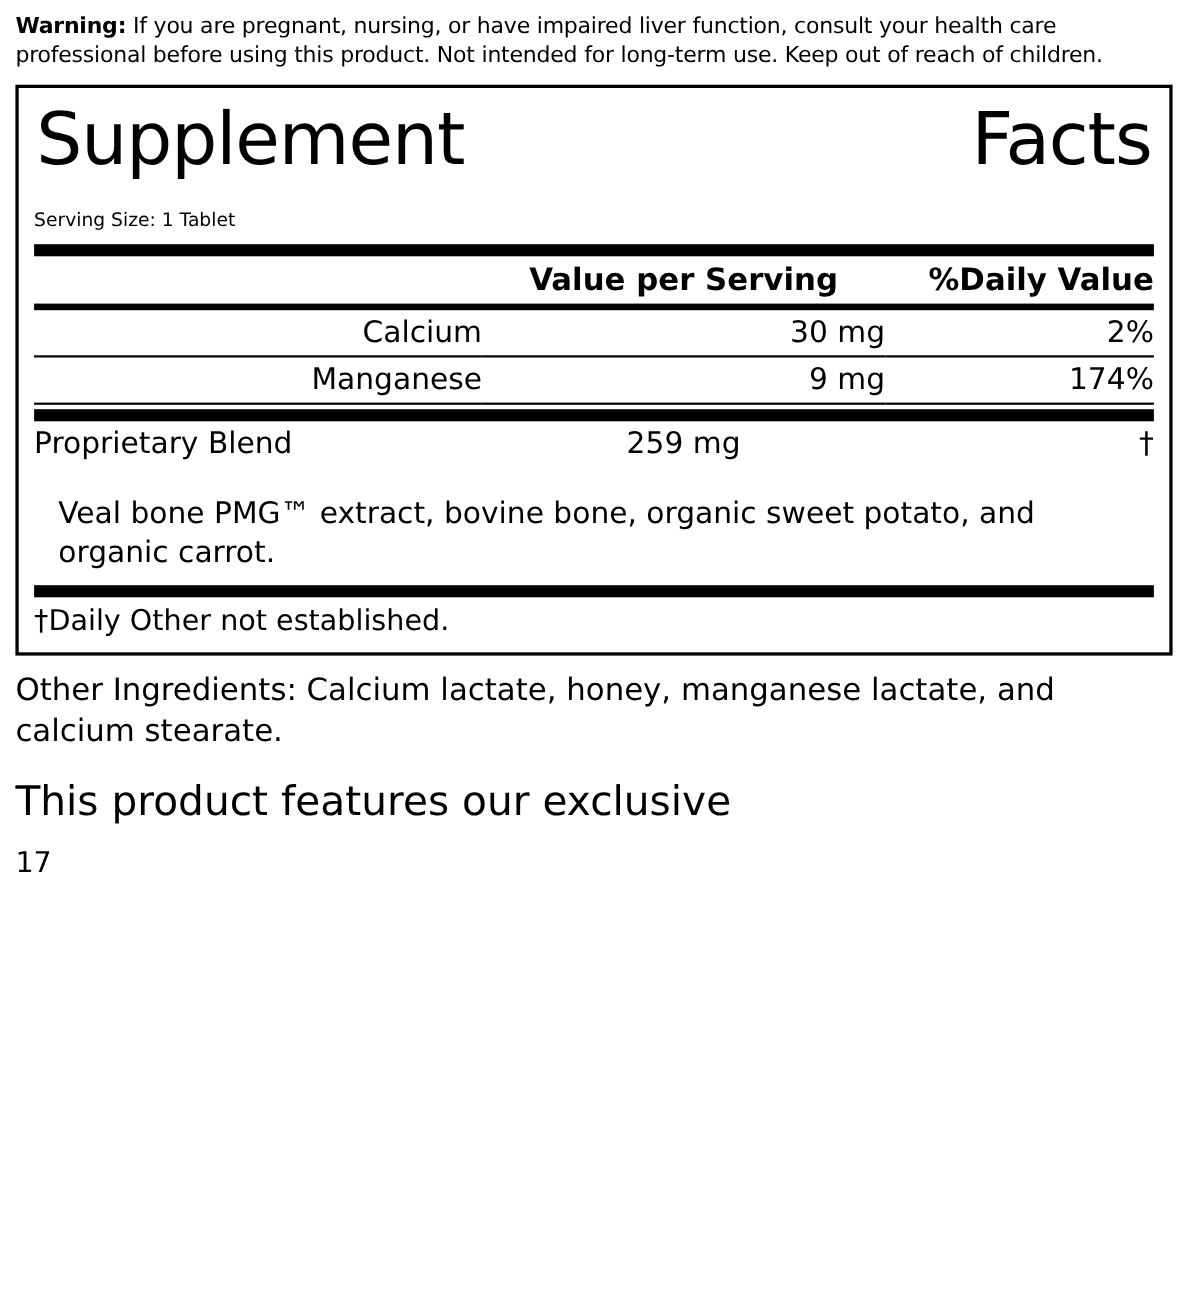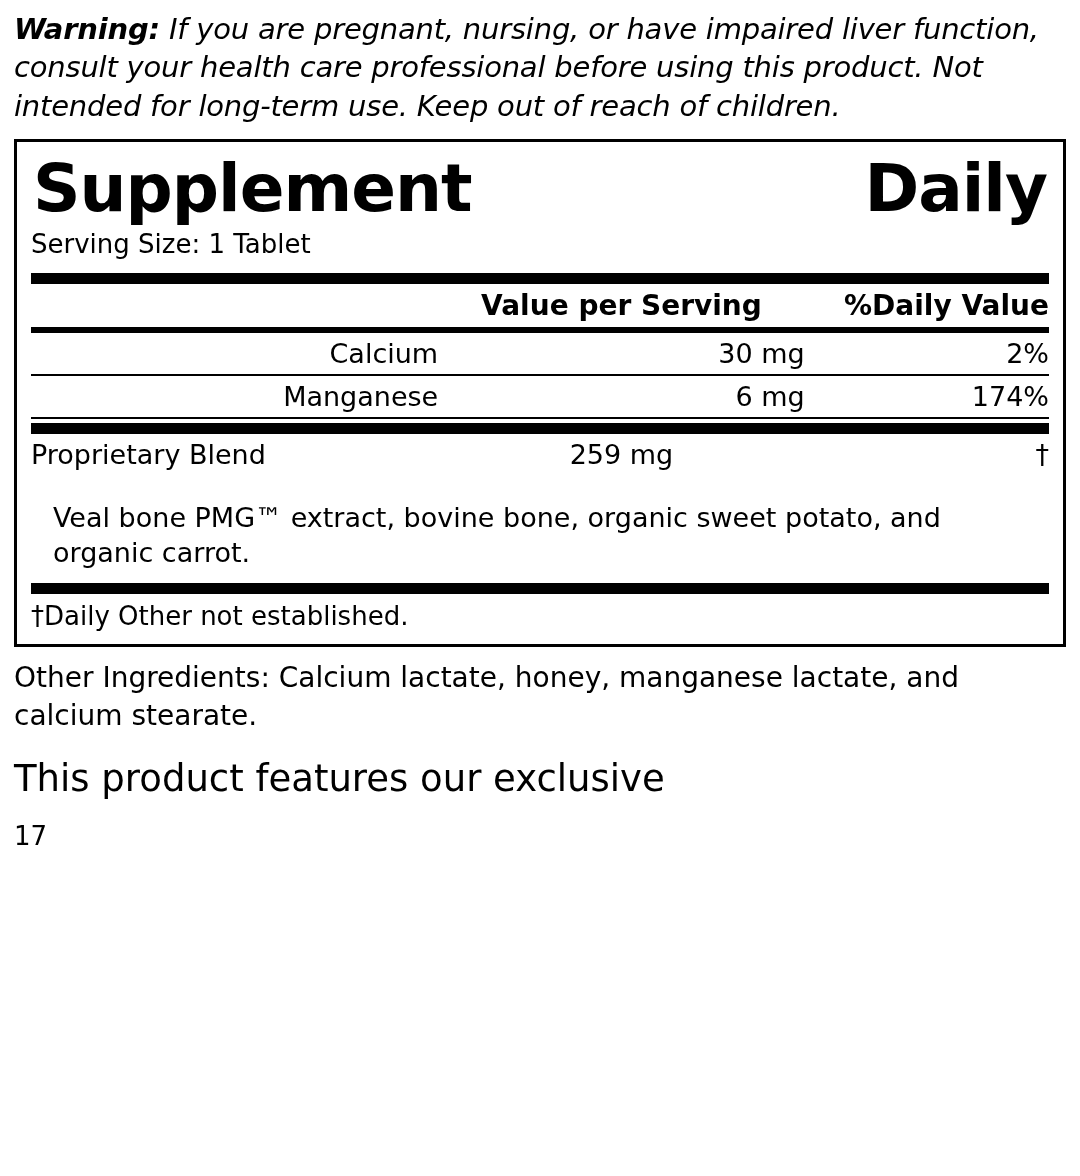--- a/index.html
+++ b/index.html
@@ -17,51 +17,51 @@
   .page {
     position: relative;
     width: 1080px;
     height: 1176px;
     box-sizing: border-box;
     padding: 0 14px;
   }
 
   
   .warning {
-    font-size: 29px;
+    font-size: 20px;
     line-height: 1.32;
     margin: 10px 0 0 0;
     letter-spacing: -0.2px;
-    font-style: italic;
   }
   .warning .w-label {
     font-weight: bold;
   }
 
   
   .panel {
     border: 3px solid #000;
     box-sizing: border-box;
     margin-top: 14px;
     padding: 6px 14px 10px 14px;
   }
   .sf-title {
     font-family: "DejaVu Sans", sans-serif;
-    font-weight: bold;
+    font-weight: normal;
     font-size: 66px;
     line-height: 1.0;
     letter-spacing: -1px;
     display: flex;
     justify-content: space-between;
     padding: 8px 2px 4px 2px;
   }
   .serving-lines {
-    font-size: 26px;
+    font-size: 17px;
     line-height: 1.42;
     padding-bottom: 6px;
+    margin-top: 24px;
   }
 
   .rule-thick {
     height: 11px;
     background: #000;
     margin: 4px 0 0 0;
   }
   .rule-med {
     height: 6px;
     background: #000;
@@ -140,21 +140,21 @@
 <div class="page">
 
   <p class="warning">
     <span class="w-label">Warning:</span><span> If you are pregnant, nursing, or have impaired liver function, consult your health care professional before using this product. Not intended for long-term use. Keep out of reach of children.</span>
   </p>
 
   <div class="panel">
 
     <div class="sf-title">
       <span>Supplement</span>
-      <span>Daily</span>
+      <span>Facts</span>
     </div>
 
     <div class="serving-lines">
       <div>Serving Size: 1 Tablet</div>
     </div>
 
     <div class="rule-thick"></div>
 
     <table class="facts">
       <tbody>
@@ -170,21 +170,21 @@
 
     <table class="facts">
       <tbody>
           <tr class="nutrient-row">
         <td class="col-name">Calcium</td>
         <td class="col-amt">30 mg</td>
         <td class="col-dv">2%</td>
       </tr>
       <tr class="nutrient-row">
         <td class="col-name">Manganese</td>
-        <td class="col-amt">6 mg</td>
+        <td class="col-amt">9 mg</td>
         <td class="col-dv">174%</td>
       </tr>
     </tbody>
       </table>
 
     <div class="rule-thick"></div>
 
     <table class="facts">
       <tbody>
           <tr class="blend-row">

